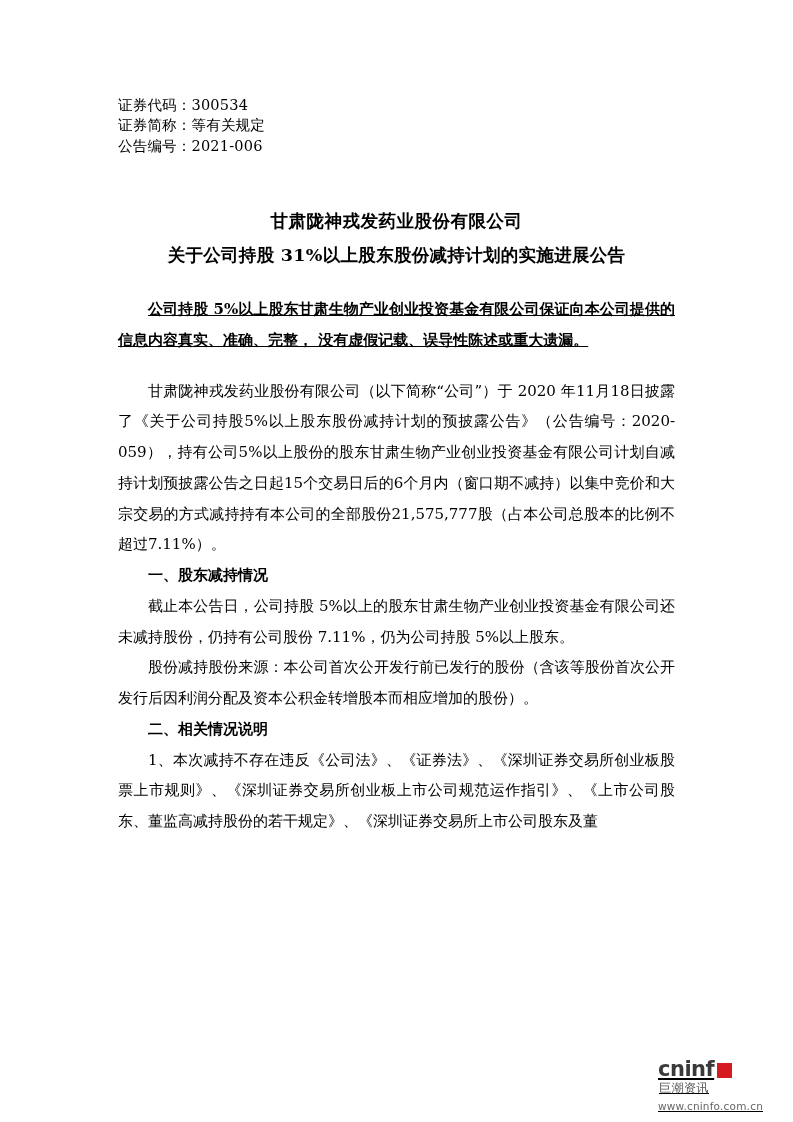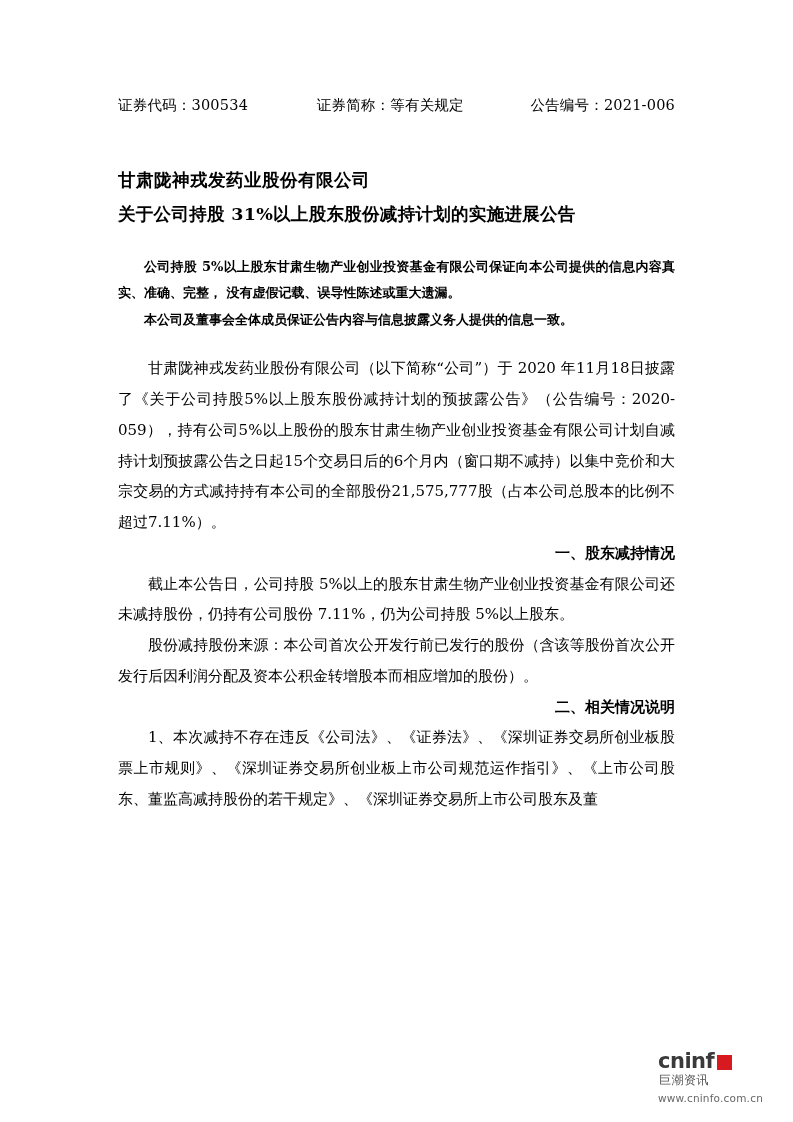--- a/index.html
+++ b/index.html
@@ -24,73 +24,75 @@
     box-sizing: border-box;
     padding: 95px 118px 0 118px;
   }
   .header-row {
     display: flex;
     justify-content: flex-start;
     font-size: 14.5px;
     letter-spacing: 0.2px;
     margin-bottom: 48px;
     line-height: 1.4;
+    flex-direction: column;
   }
   .header-cell {
     white-space: nowrap;
   }
   .header-cell.code { width: 200px; }
   .header-cell.abbr { width: 215px; }
   .header-cell.notice { width: auto; }
 
   .title {
-    text-align: left;
+    text-align: center;
     font-size: 17.5px;
     font-weight: bold;
     line-height: 1.95;
     letter-spacing: 0.5px;
   }
   .title .line2 { letter-spacing: 0.3px; }
 
   .bold-para {
-    font-size: 13px;
+    font-size: 15px;
     font-weight: bold;
     line-height: 2.05;
     text-align: justify;
     text-justify: inter-ideograph;
     margin-top: 22px;
+    text-decoration: underline;
   }
   .bold-para.first { text-indent: 2em; }
   .bold-para.second { text-indent: 2em; margin-top: 0; }
 
   .para {
     font-size: 15px;
     line-height: 2.05;
     text-align: justify;
     text-justify: inter-ideograph;
     text-indent: 2em;
     margin-top: 0;
   }
   .para.spaced { margin-top: 20px; }
 
   .sec-head {
     font-size: 15px;
     font-weight: bold;
     line-height: 2.05;
     text-indent: 2em;
-    text-align: right;
   }
 
   .footer {
     position: absolute;
     right: 30px;
-    bottom: 18px;
+    bottom: 10px;
     text-align: left;
     display: flex;
     align-items: center;
+    text-decoration: underline;
   }
   .logo-box {
     display: flex;
     flex-direction: column;
     align-items: flex-start;
   }
   .logo-main {
     display: flex;
     align-items: center;
     font-family: "DejaVu Sans", "Liberation Sans", sans-serif;
@@ -134,21 +136,20 @@
     <div class="header-cell abbr">证券简称：等有关规定</div>
     <div class="header-cell notice">公告编号：2021-006</div>
   </div>
 
   <div class="title">
     <div class="line1">甘肃陇神戎发药业股份有限公司</div>
     <div class="line2">关于公司持股 31%以上股东股份减持计划的实施进展公告</div>
   </div>
 
   <div class="bold-para first">公司持股 5%以上股东甘肃生物产业创业投资基金有限公司保证向本公司提供的信息内容真实、准确、完整， 没有虚假记载、误导性陈述或重大遗漏。</div>
-  <div class="bold-para second">本公司及董事会全体成员保证公告内容与信息披露义务人提供的信息一致。</div>
 
   <div class="para spaced">甘肃陇神戎发药业股份有限公司（以下简称“公司”）于 2020 年11月18日披露了《关于公司持股5%以上股东股份减持计划的预披露公告》（公告编号：2020-059），持有公司5%以上股份的股东甘肃生物产业创业投资基金有限公司计划自减持计划预披露公告之日起15个交易日后的6个月内（窗口期不减持）以集中竞价和大宗交易的方式减持持有本公司的全部股份21,575,777股（占本公司总股本的比例不超过7.11%）。</div>
 
   <div class="sec-head">一、股东减持情况</div>
   <div class="para">截止本公告日，公司持股 5%以上的股东甘肃生物产业创业投资基金有限公司还未减持股份，仍持有公司股份 7.11%，仍为公司持股 5%以上股东。</div>
   <div class="para">股份减持股份来源：本公司首次公开发行前已发行的股份（含该等股份首次公开发行后因利润分配及资本公积金转增股本而相应增加的股份）。</div>
 
   <div class="sec-head">二、相关情况说明</div>
   <div class="para">1、本次减持不存在违反《公司法》、《证券法》、《深圳证券交易所创业板股票上市规则》、《深圳证券交易所创业板上市公司规范运作指引》、《上市公司股东、董监高减持股份的若干规定》、《深圳证券交易所上市公司股东及董</div>
 

